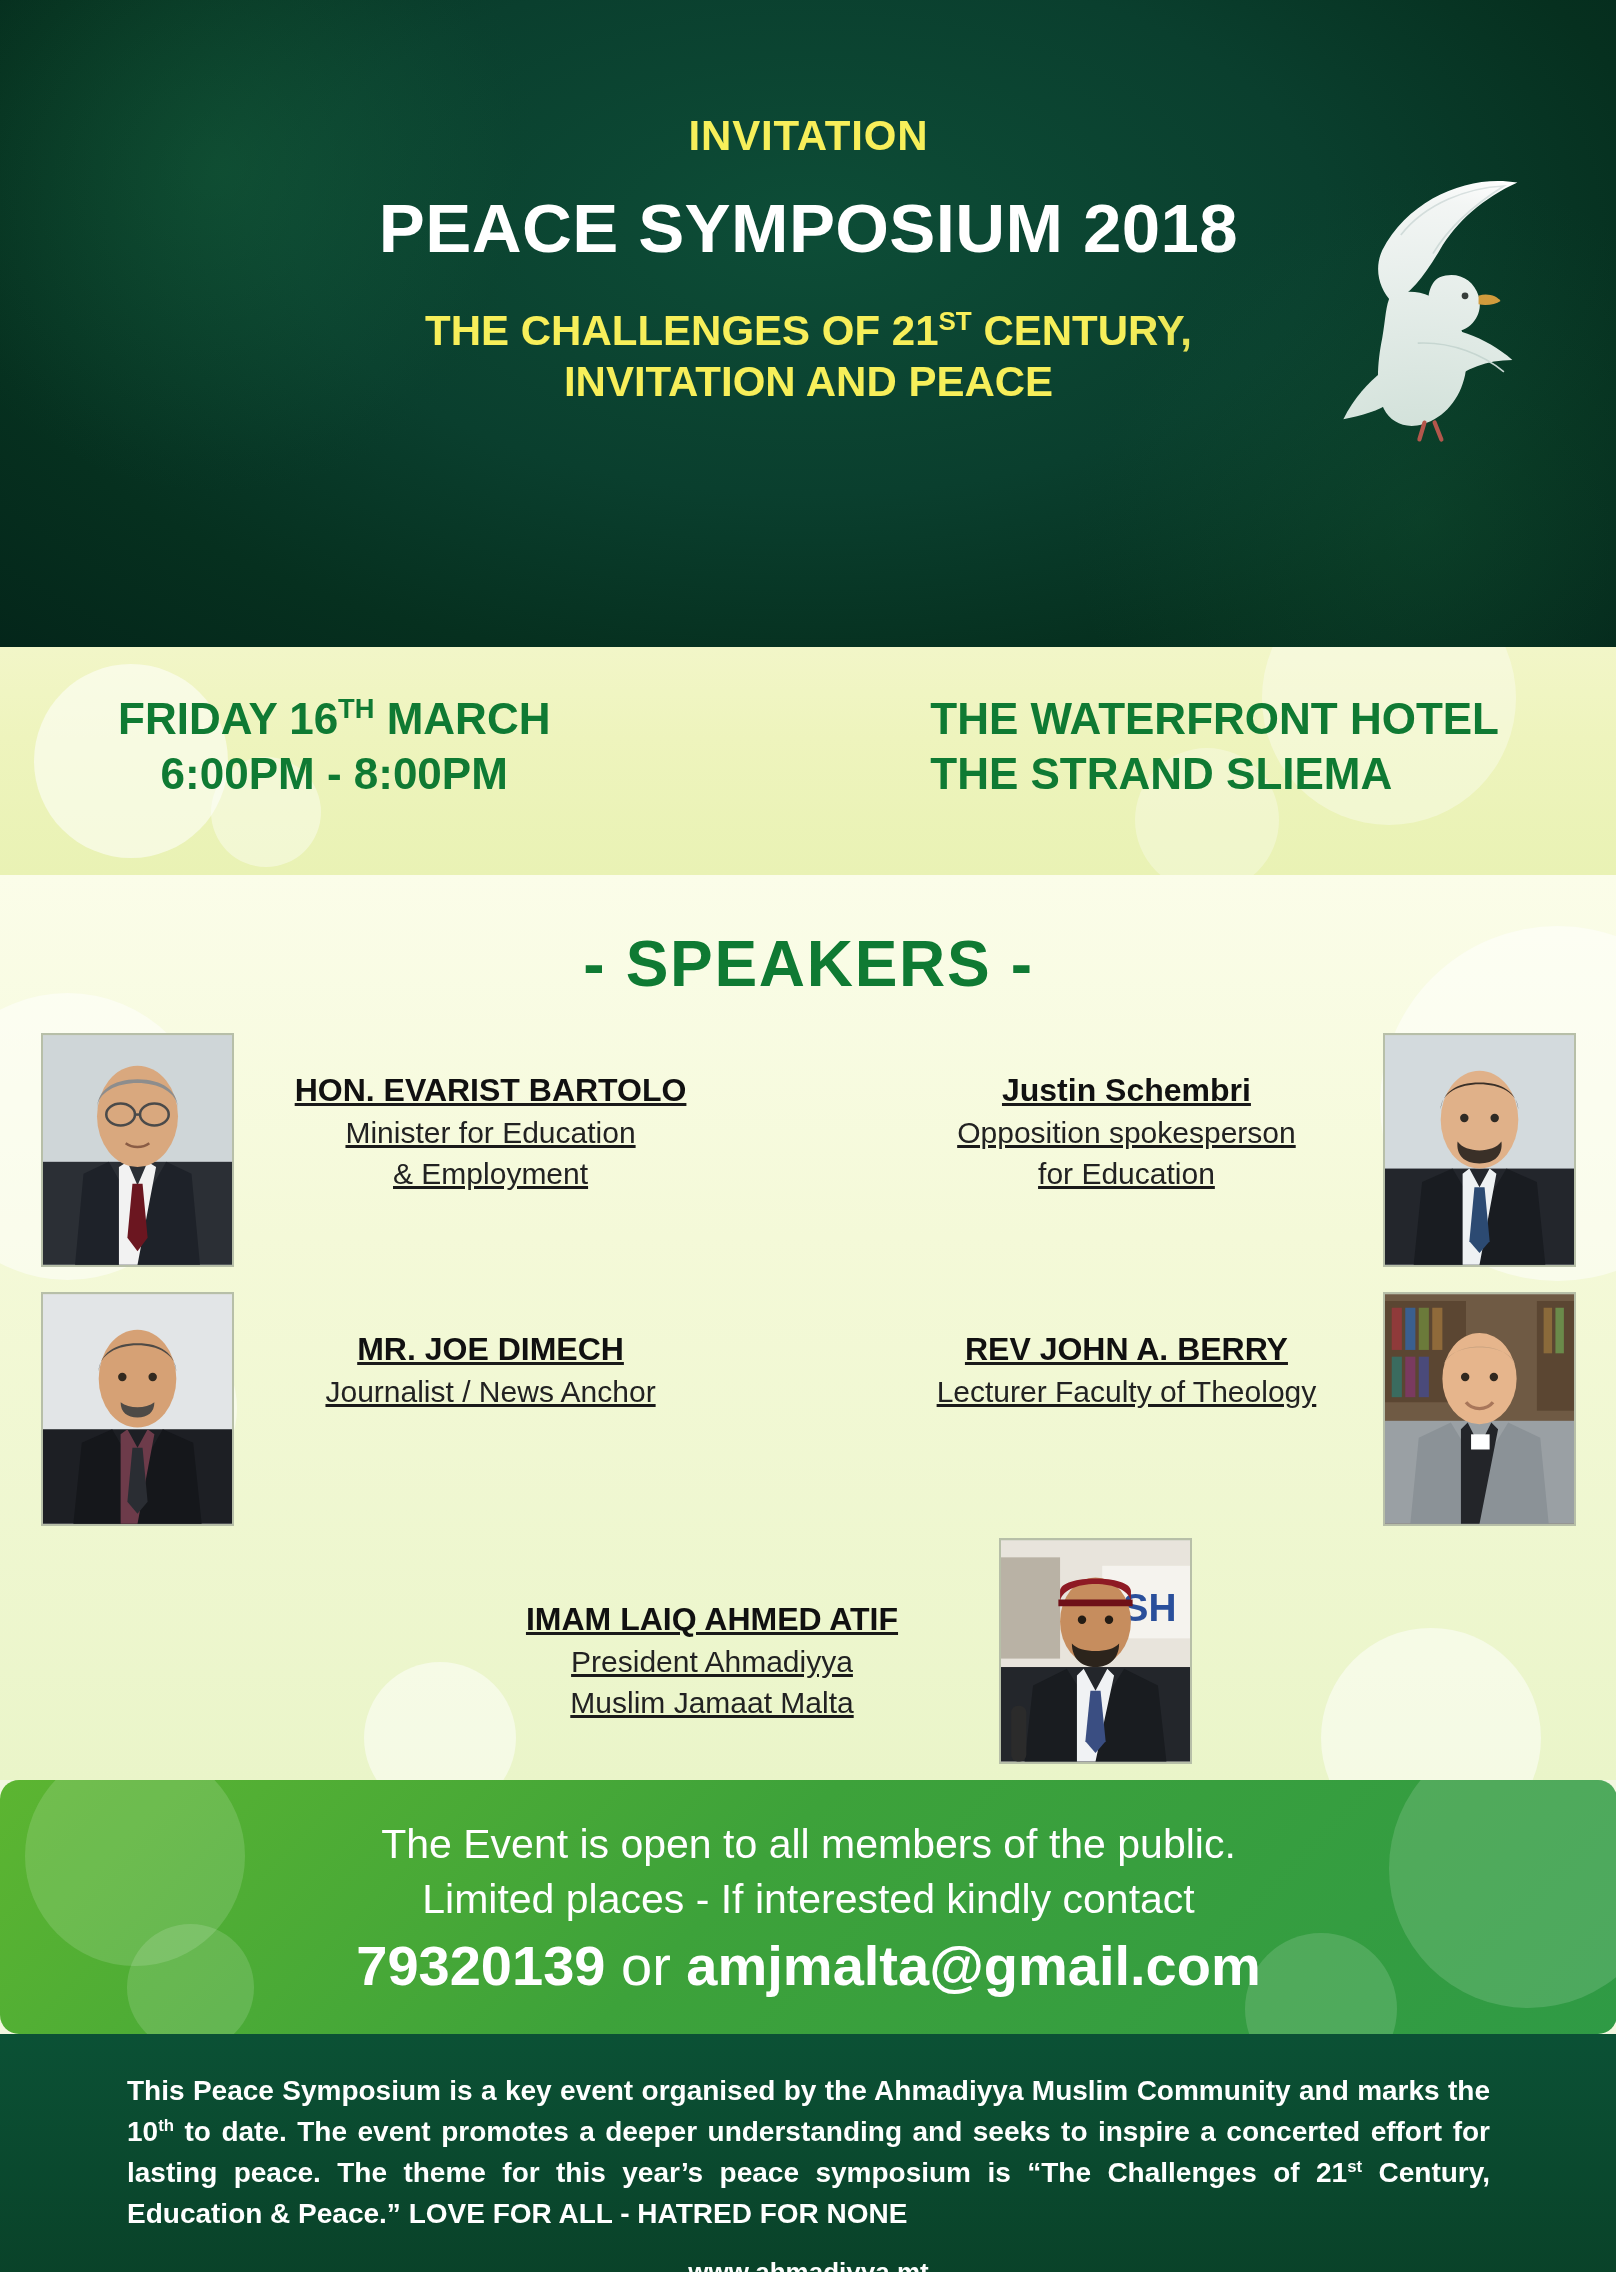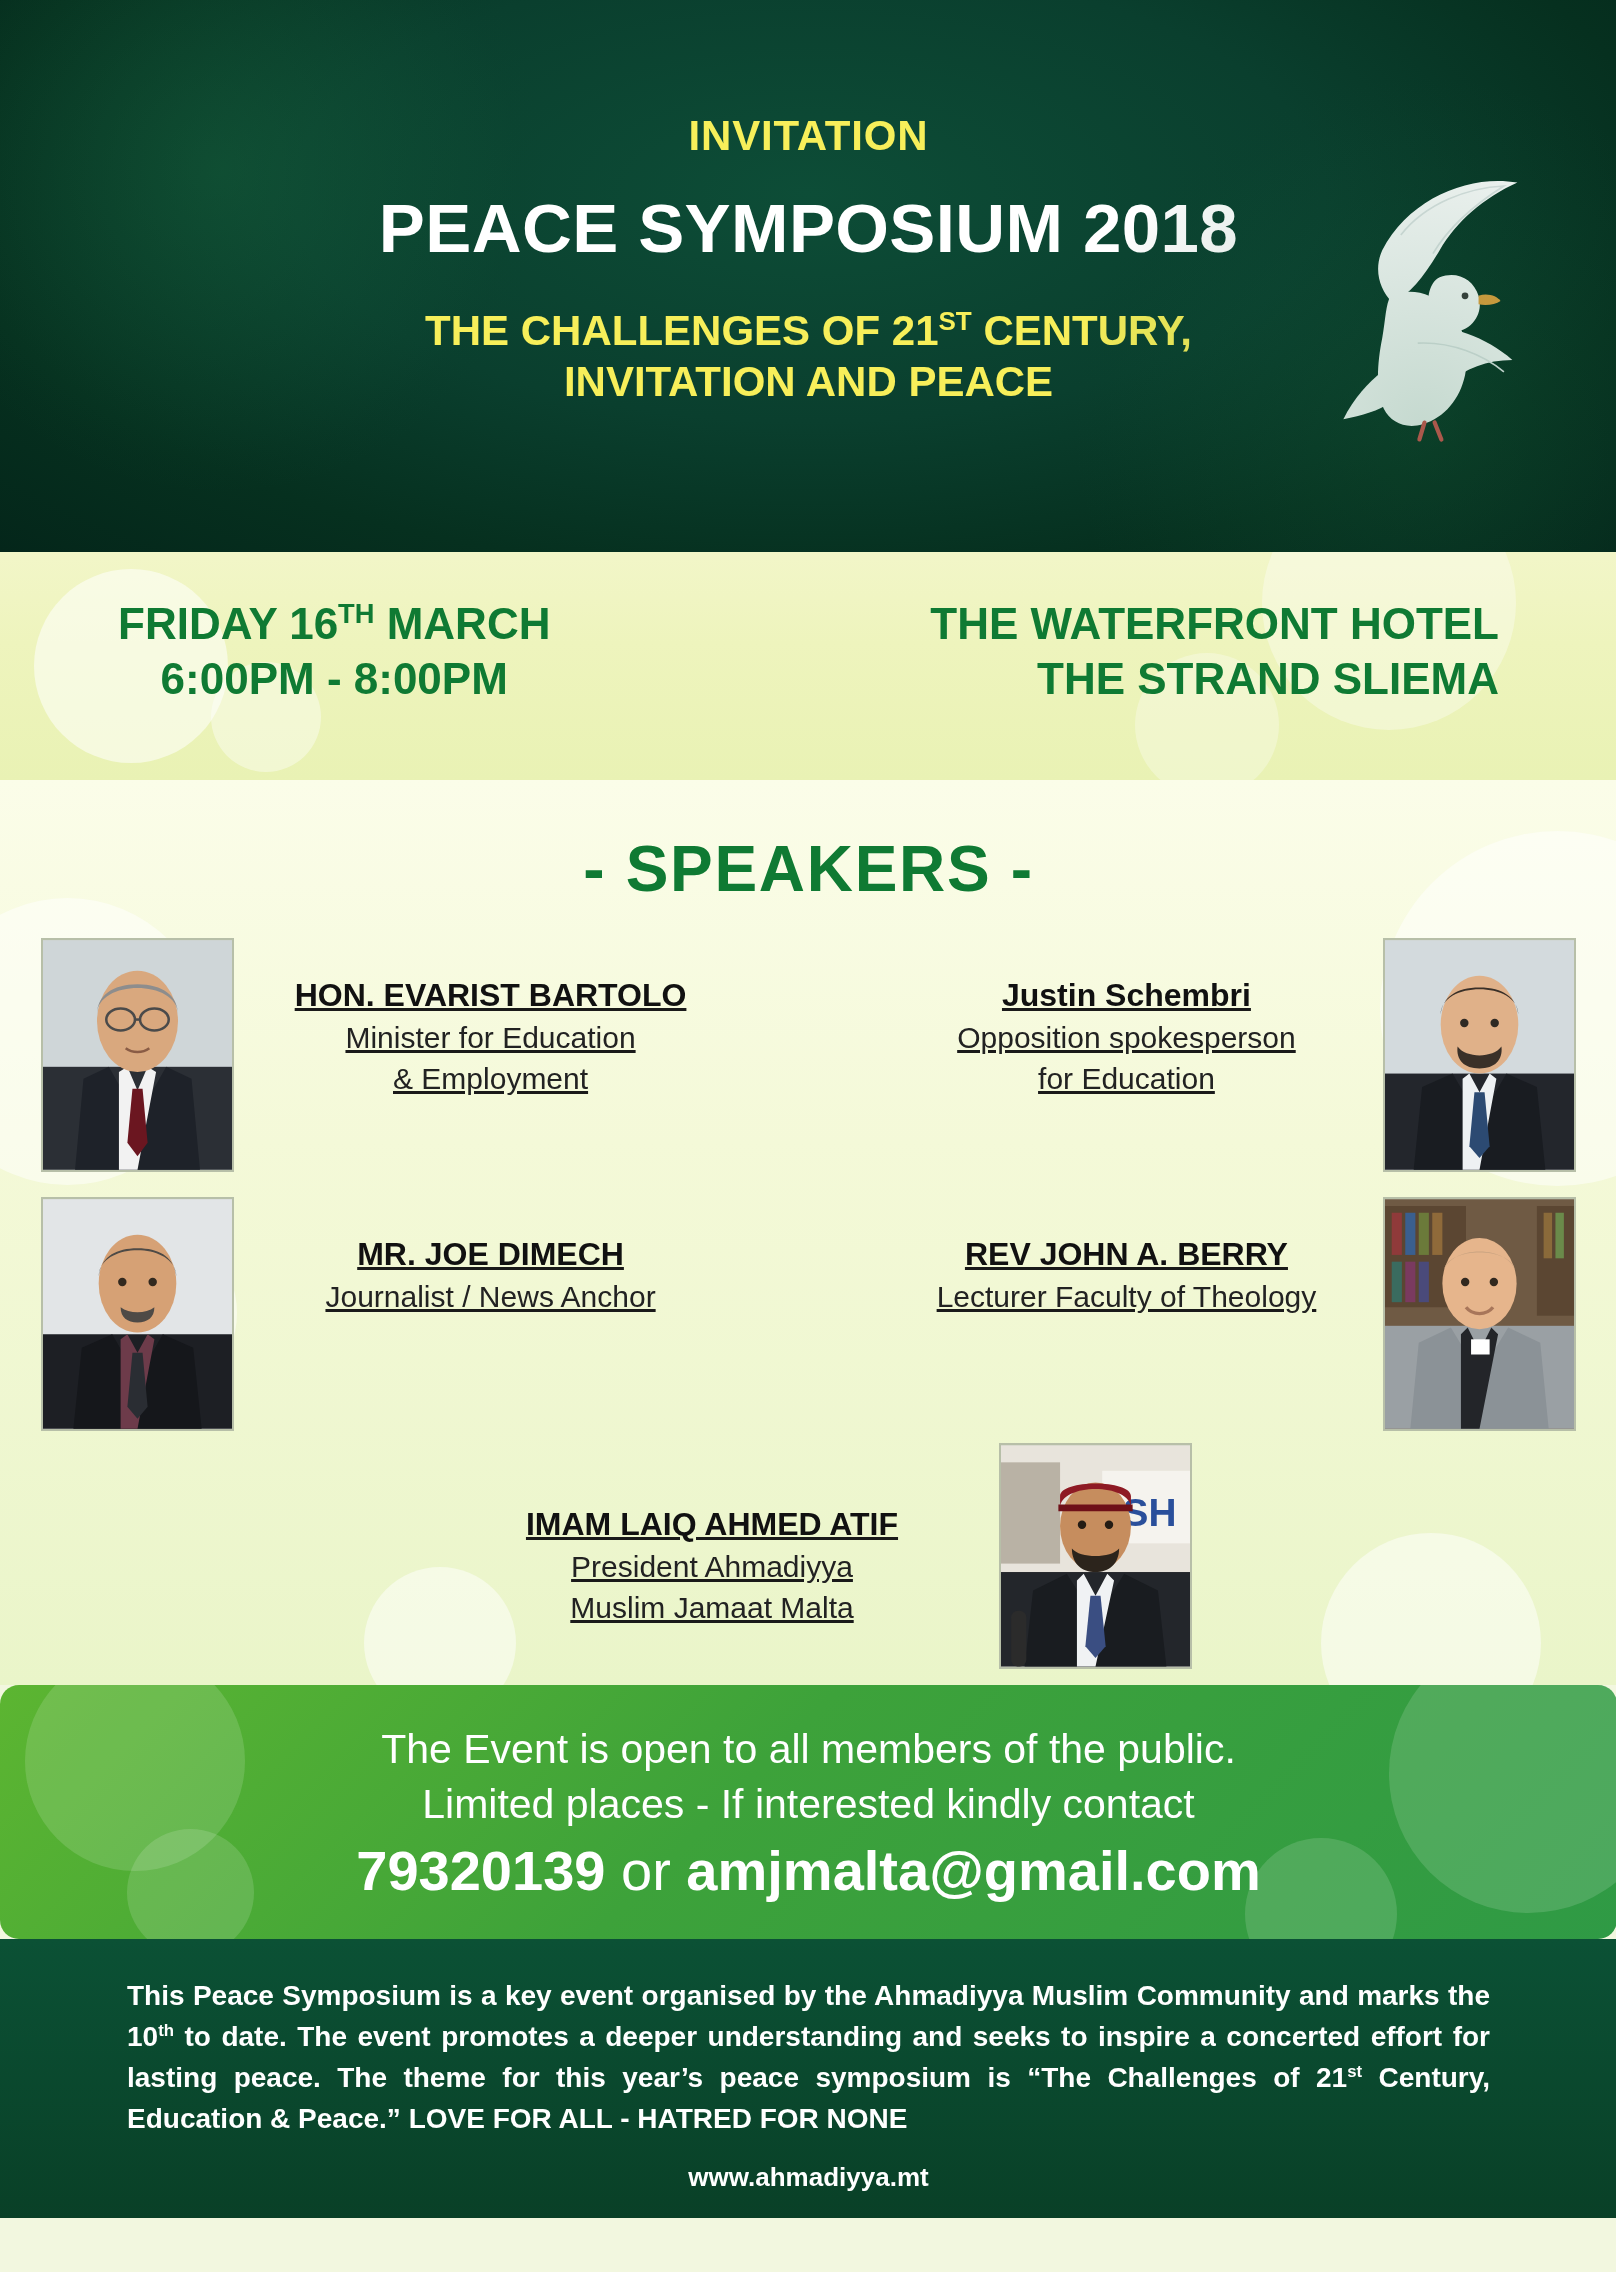--- a/index.html
+++ b/index.html
@@ -14,21 +14,21 @@
     position: relative;
     width: 1617px;
     height: 2273px;
     overflow: hidden;
     background: #f2f7df;
   }
 
   
   .header {
     position: relative;
-    height: 552px;
+    height: 647px;
     background: radial-gradient(ellipse at 50% 35%, #0d4d37 0%, #0a3f2e 45%, #06301f 75%, #04261a 100%);
     overflow: hidden;
   }
   .header:before {
     content: "";
     position: absolute;
     left: -101px; top: -152px;
     width: 643px; height: 643px;
     border-radius: 50%;
     background: radial-gradient(circle, rgba(30,120,70,0.30) 0%, rgba(12,70,45,0.06) 65%, rgba(0,0,0,0) 72%);
@@ -100,21 +100,21 @@
     position: relative;
     display: flex;
     justify-content: space-between;
     padding: 0 118px;
     padding-top: 44px;
   }
   .date-col { text-align: center; color: #0f7a33; font-weight: bold; line-height: 1.26; }
   .date-col .l1 { font-size: 44px; }
   .date-col .l2 { font-size: 44px; }
   .date-col sup { font-size: 0.62em; }
-  .venue-col { text-align: right; color: #0f7a33; font-weight: bold; line-height: 1.26; }
+  .venue-col { text-align: left; color: #0f7a33; font-weight: bold; line-height: 1.26; }
   .venue-col .l1 { font-size: 44px; }
   .venue-col .l2 { font-size: 44px; }
 
   
   .speakers {
     position: relative;
     height: 905px;
     background: linear-gradient(180deg, #fbfde9 0%, #f4f9d8 40%, #eaf5c9 100%);
     overflow: hidden;
   }

